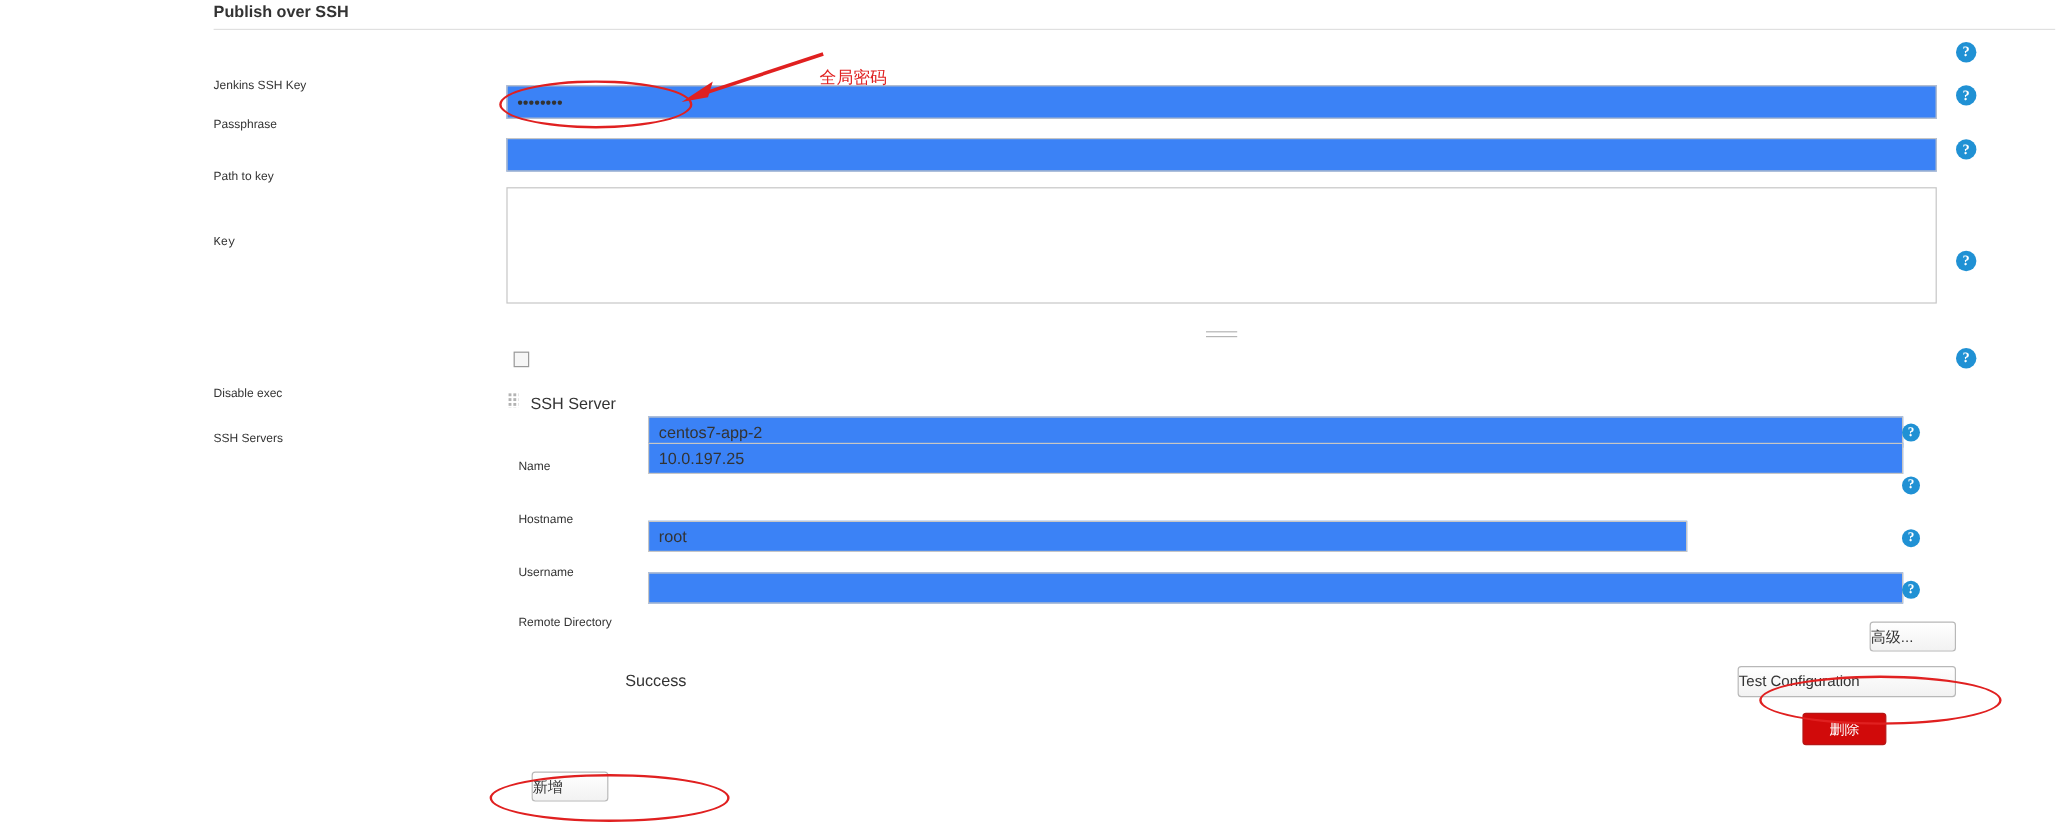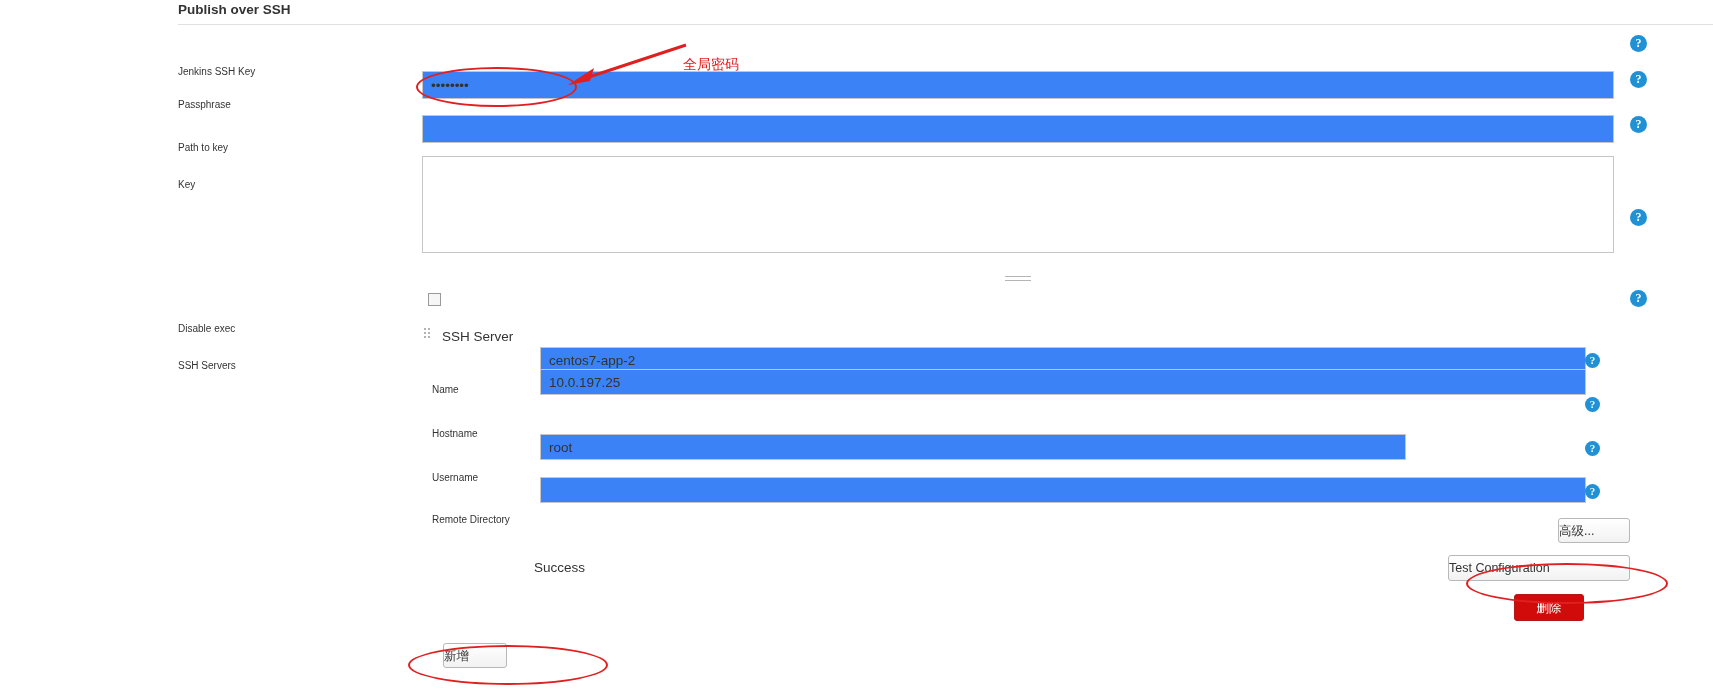--- a/index.html
+++ b/index.html
@@ -186,21 +186,21 @@
   <div class="help-icon" style="left:1630px; top:35px;">?</div>
 
   <div class="row-label" style="left:178px; top:68px;">Passphrase</div>
   <input class="text-input tall" type="password" style="left: 422px; top: 71px; width: 1192px;" value="secretpw">
   <div class="help-icon" style="left:1630px; top:71px;">?</div>
 
   <div class="row-label" style="left:178px; top:111px;">Path to key</div>
   <input class="text-input tall" type="text" style="left: 422px; top: 115px; width: 1192px;" value="">
   <div class="help-icon" style="left:1630px; top:116px;">?</div>
 
-  <div class="row-label" style="left:178px; top:148px;">Key</div>
+  <div class="row-label" style="left:178px; top:166px;font-family:Liberation Mono, monospace;">Key</div>
   <textarea class="key-area" style="left: 422px; top: 156px; width: 1192px; height: 97px;"></textarea>
   <div class="textarea-grip" style="left:1005px; top:276px;"></div>
   <div class="help-icon" style="left:1630px; top:209px;">?</div>
 
   <div class="row-label" style="left:178px; top:292px;">Disable exec</div>
   <div class="checkbox" style="left:428px; top:293px;"></div>
   <div class="help-icon" style="left:1630px; top:290px;">?</div>
 
   <div class="row-label" style="left:178px; top:329px;">SSH Servers</div>
 
@@ -218,24 +218,24 @@
   <div class="row-label" style="left:432px; top:441px;">Username</div>
   <input class="text-input" type="text" style="left: 540px; top: 434px; width: 866px;" value="root">
   <div class="help-icon small" style="left:1585px; top:441px;">?</div>
 
   <div class="row-label" style="left:432px; top:483px;">Remote Directory</div>
   <input class="text-input" type="text" style="left: 540px; top: 477px; width: 1046px;" value="">
   <div class="help-icon small" style="left:1585px; top:484px;">?</div>
 
   <div class="btn" style="left:1558px; top:518px; width:72px; height:25px; line-height:24px;">高级...</div>
 
-  <div class="status-text" style="left:534px; top:560px;">Success</div>
+  <div class="status-text" style="left:521px; top:560px;">Success</div>
   <div class="btn" style="left:1448px; top:555px; width:182px; height:26px; line-height:25px;">Test Configuration</div>
 
-  <div class="btn-danger" style="left:1502px; top:594px; width:70px; height:27px; line-height:26px;margin-left:12px;">删除</div>
+  <div class="btn-danger" style="left:1502px; top:594px; width:70px; height:27px; line-height:26px;">删除</div>
 
   <div class="btn" style="left:443px; top:643px; width:64px; height:25px; line-height:24px;">新增</div>
 
   <div class="anno-ellipse" style="left:416px; top:67px; width:157px; height:36px;"></div>
 
   <svg class="anno-arrow" style="left:568px; top:40px;" width="120" height="45" viewBox="0 0 120 45">
     <line x1="118" y1="5" x2="18" y2="38" stroke="#e02020" stroke-width="3"></line>
     <polygon points="0,45 26,28 22,41" fill="#e02020"></polygon>
   </svg>
 

